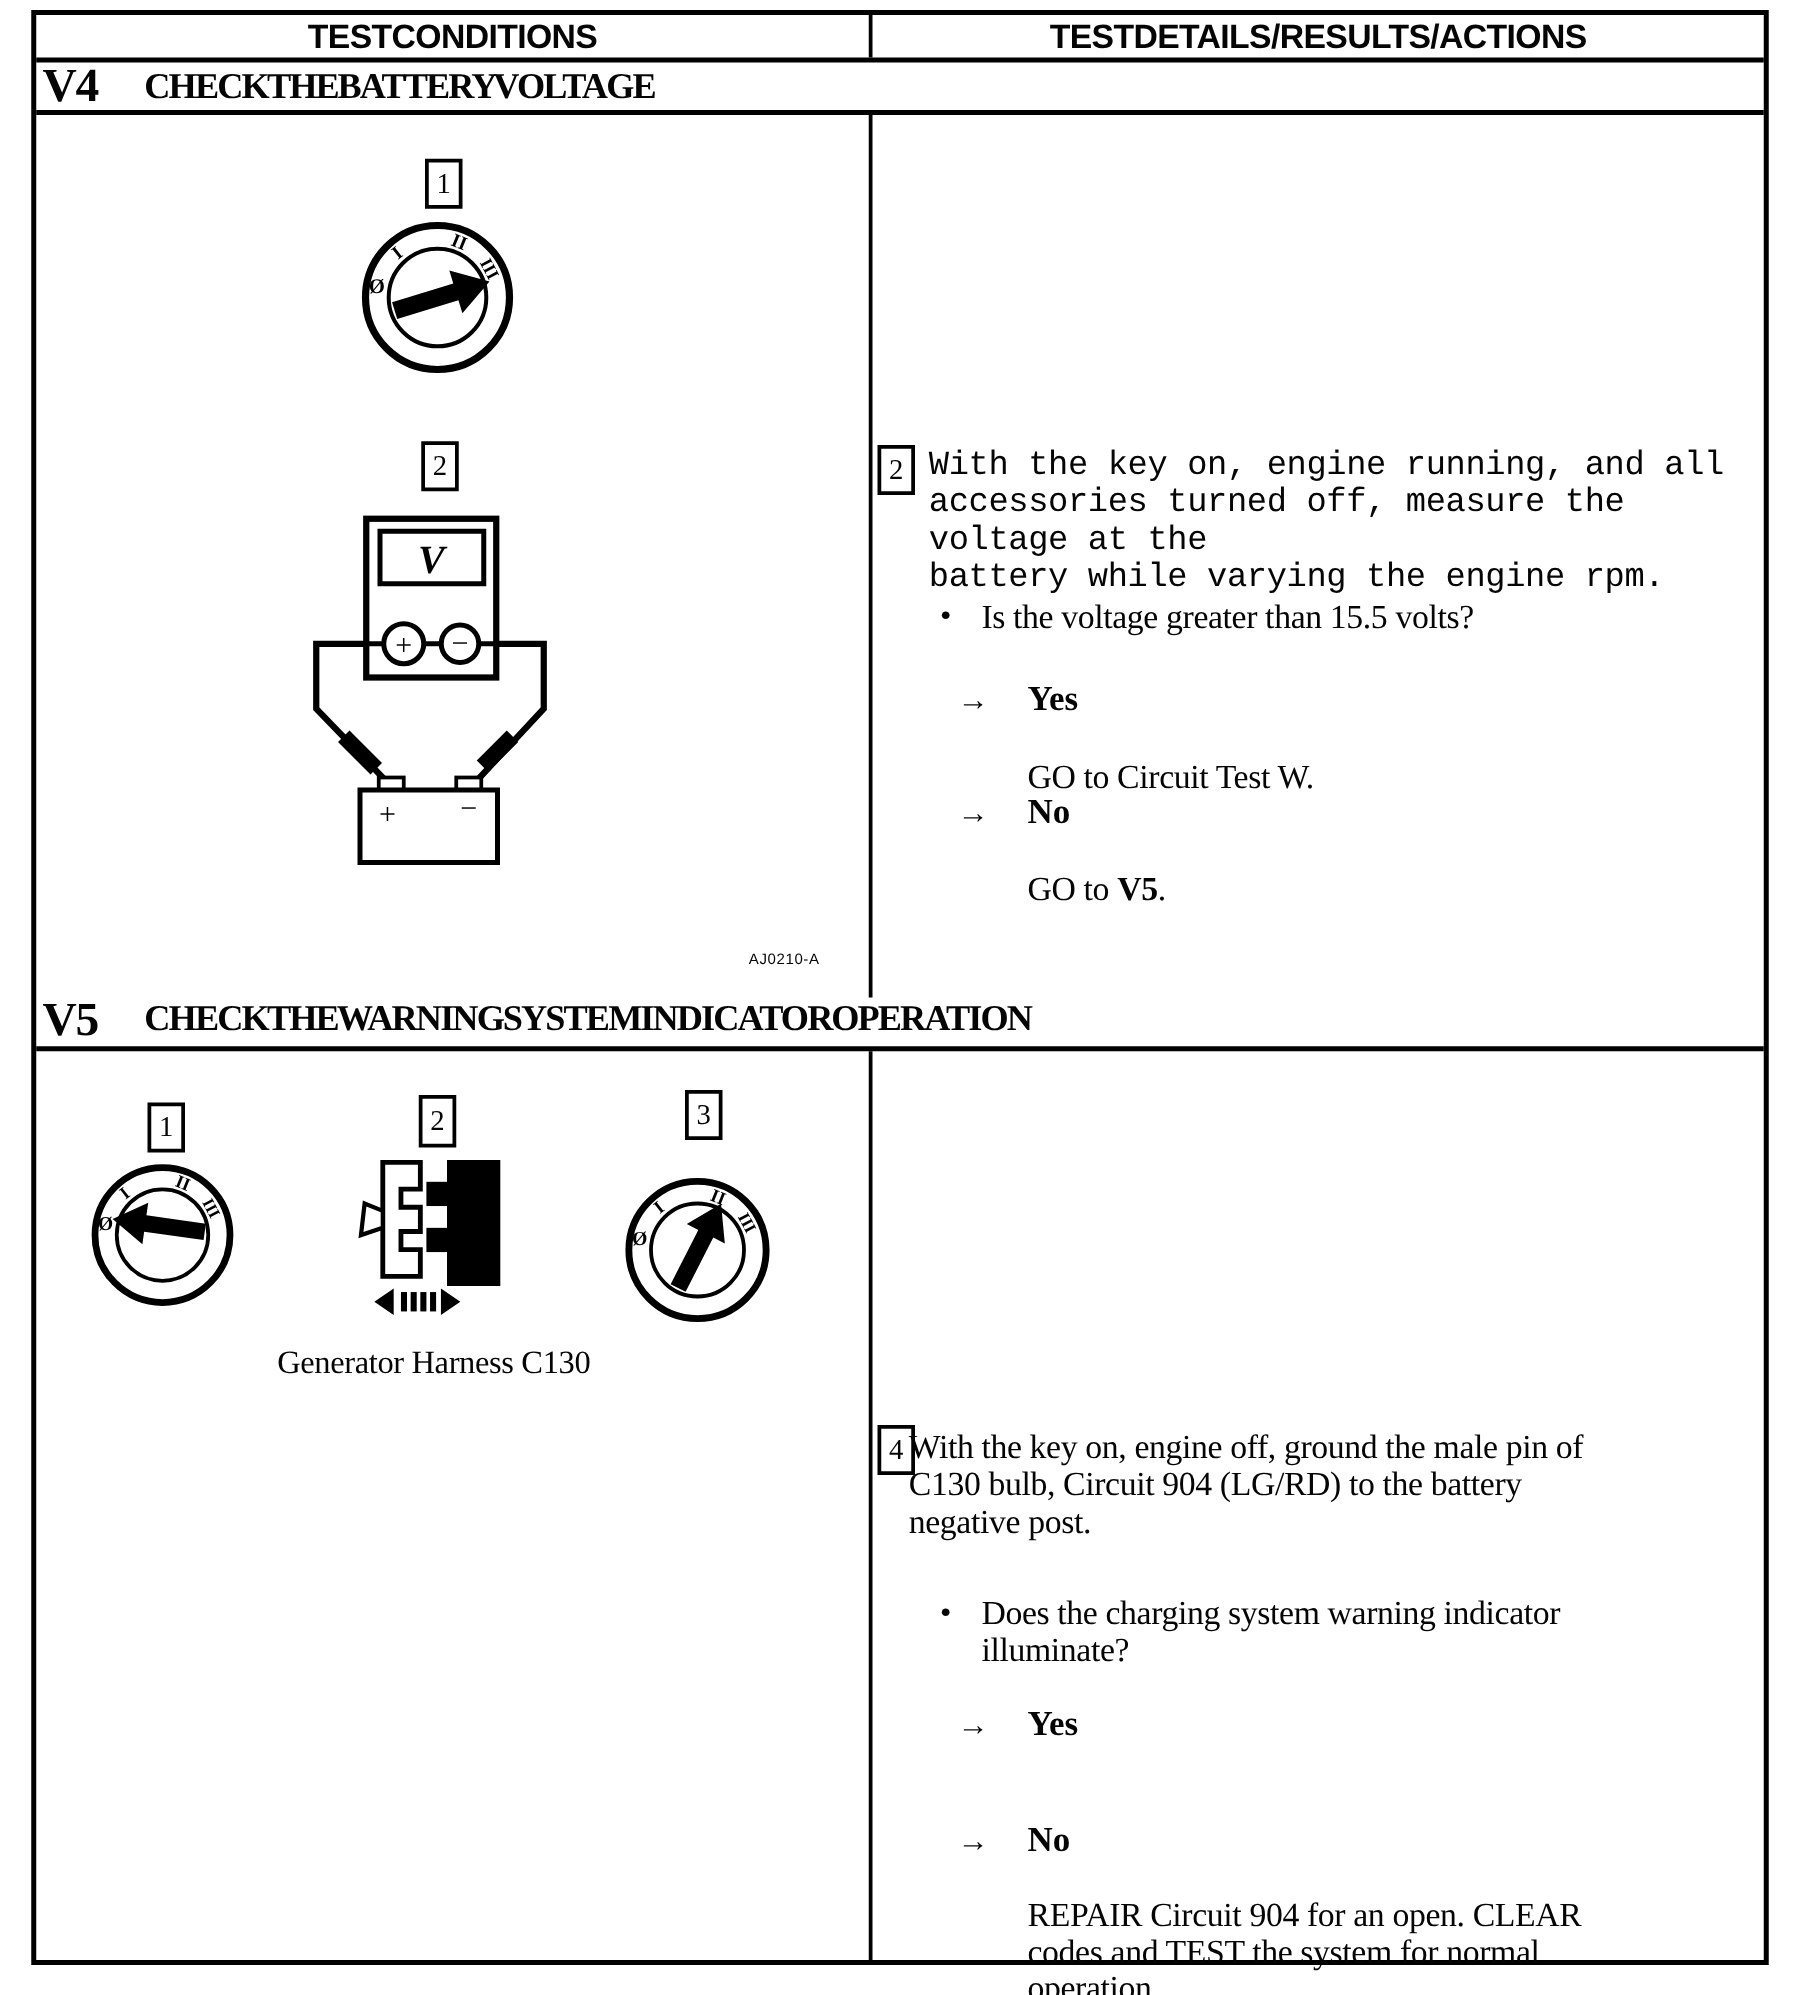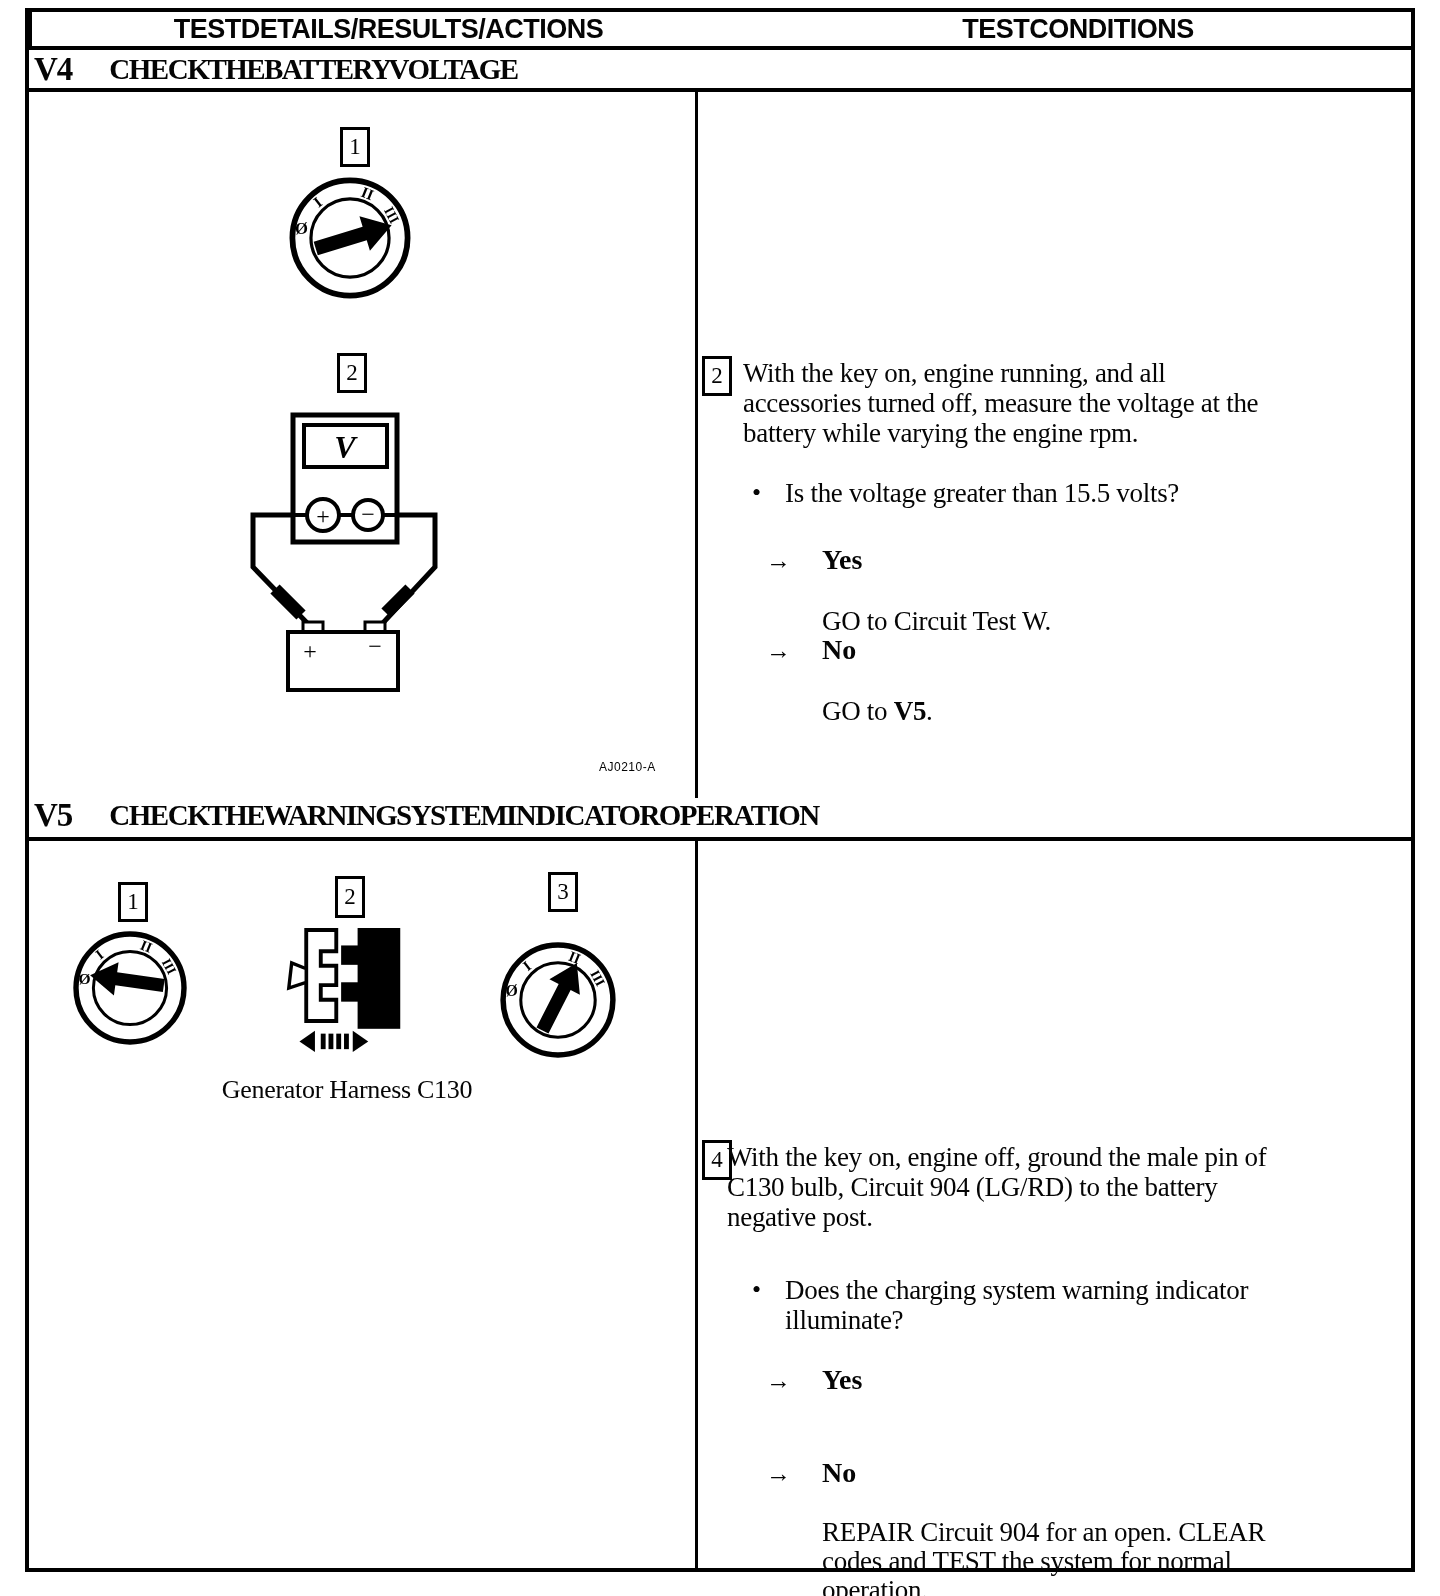--- a/index.html
+++ b/index.html
@@ -4,21 +4,21 @@
 <style>
   html,body{margin:0;padding:0;background:#fff;}
   body{width:1440px;height:1596px;position:relative;font-family:"Liberation Serif",serif;color:#050505;}
   .page{position:absolute;left:25px;top:8px;width:1390px;height:1564px;border:4px solid #000;box-sizing:border-box;background:#fff;}
   .row{position:absolute;left:0;width:100%;box-sizing:border-box;}
   .hdr{top:0;height:38px;border-bottom:4px solid #000;display:flex;}
   .hdr .cell{display:flex;align-items:center;justify-content:center;font-family:"Liberation Sans",sans-serif;font-weight:bold;font-size:27px;letter-spacing:-0.5px;word-spacing:-7px;}
   .hdr .c1{width:666px;}
   .hdr .c2{flex:1;border-left:3px solid #000;}
   .trow{display:flex;align-items:center;padding-left:5px;border-bottom:4px solid #000;}
-  .trow .sid{font-weight:bold;font-size:33px;letter-spacing:-1px;}
+  .trow .sid{font-weight:bold;font-size:38px;letter-spacing:-1px;}
   .trow .stitle{margin-left:37px;font-weight:bold;font-size:29px;letter-spacing:-1.5px;word-spacing:-6px;}
   .v4t{top:38px;height:42px;}
   .v5t{top:782px;height:47px;}
   .b1{top:80px;height:702px;border-bottom:0;}
   .b2{top:829px;height:731px;}
   .vdiv{position:absolute;top:0;bottom:0;left:666px;width:3px;background:#000;}
   .b1 .vdiv{bottom:-4px;}
   .marker{position:absolute;width:24px;height:34px;border:3px solid #000;display:flex;align-items:center;justify-content:center;font-size:23px;background:#fff;}
   .absl{position:absolute;}
   .instr{font-size:27px;line-height:30px;white-space:pre-line;letter-spacing:-0.3px;}
@@ -32,22 +32,22 @@
   .figcode{font-family:"Liberation Sans",sans-serif;font-size:12px;letter-spacing:0.5px;margin-left:44px;}
   .caption{font-size:26px;text-align:center;letter-spacing:-0.3px;}
   svg text{font-family:"Liberation Serif",serif;}
 </style>
 </head>
 <body>
 
 <div class="page">
 
   <div class="row hdr">
+    <div class="cell c1">TEST CONDITIONS</div>
     <div class="cell c2">TEST DETAILS/RESULTS/ACTIONS</div>
-    <div class="cell c1">TEST CONDITIONS</div>
   </div>
 
   <div class="row trow v4t">
     <span class="sid">V4</span>
     <span class="stitle">CHECK THE BATTERY VOLTAGE</span>
   </div>
 
   <div class="row b1">
     <div class="vdiv"></div>
 
@@ -88,21 +88,21 @@
       <circle cx="123" cy="112" r="15" fill="#fff" stroke="#000" stroke-width="4"></circle>
       <text x="78" y="121" font-size="24" text-anchor="middle">+</text>
       <text x="123" y="119" font-size="24" text-anchor="middle">−</text>
     </svg>
 
     <div class="figcode absl" style="left:526px;top:668px;">AJ0210-A</div>
 
     <div class="marker absl" style="left:673px;top:264px;">
       <span>2</span>
     </div>
-    <div class="instr absl" style="left:714px;top:266px;width:664px;">With the key on, engine running, and all
+    <div class="instr absl" style="left:714px;top:266px;width:664px;font-family:Liberation Mono, monospace;">With the key on, engine running, and all
 accessories turned off, measure the voltage at the
 battery while varying the engine rpm.</div>
 
     <div class="bulletrow absl" style="left:723px;top:386px;">
       <span class="bullet">•</span>
       <span class="q">Is the voltage greater than 15.5 volts?</span>
     </div>
 
     <span class="arrow absl" style="left:737px;top:455px;">→</span>
     <span class="alabel absl" style="left:793px;top:453px;">Yes</span>

